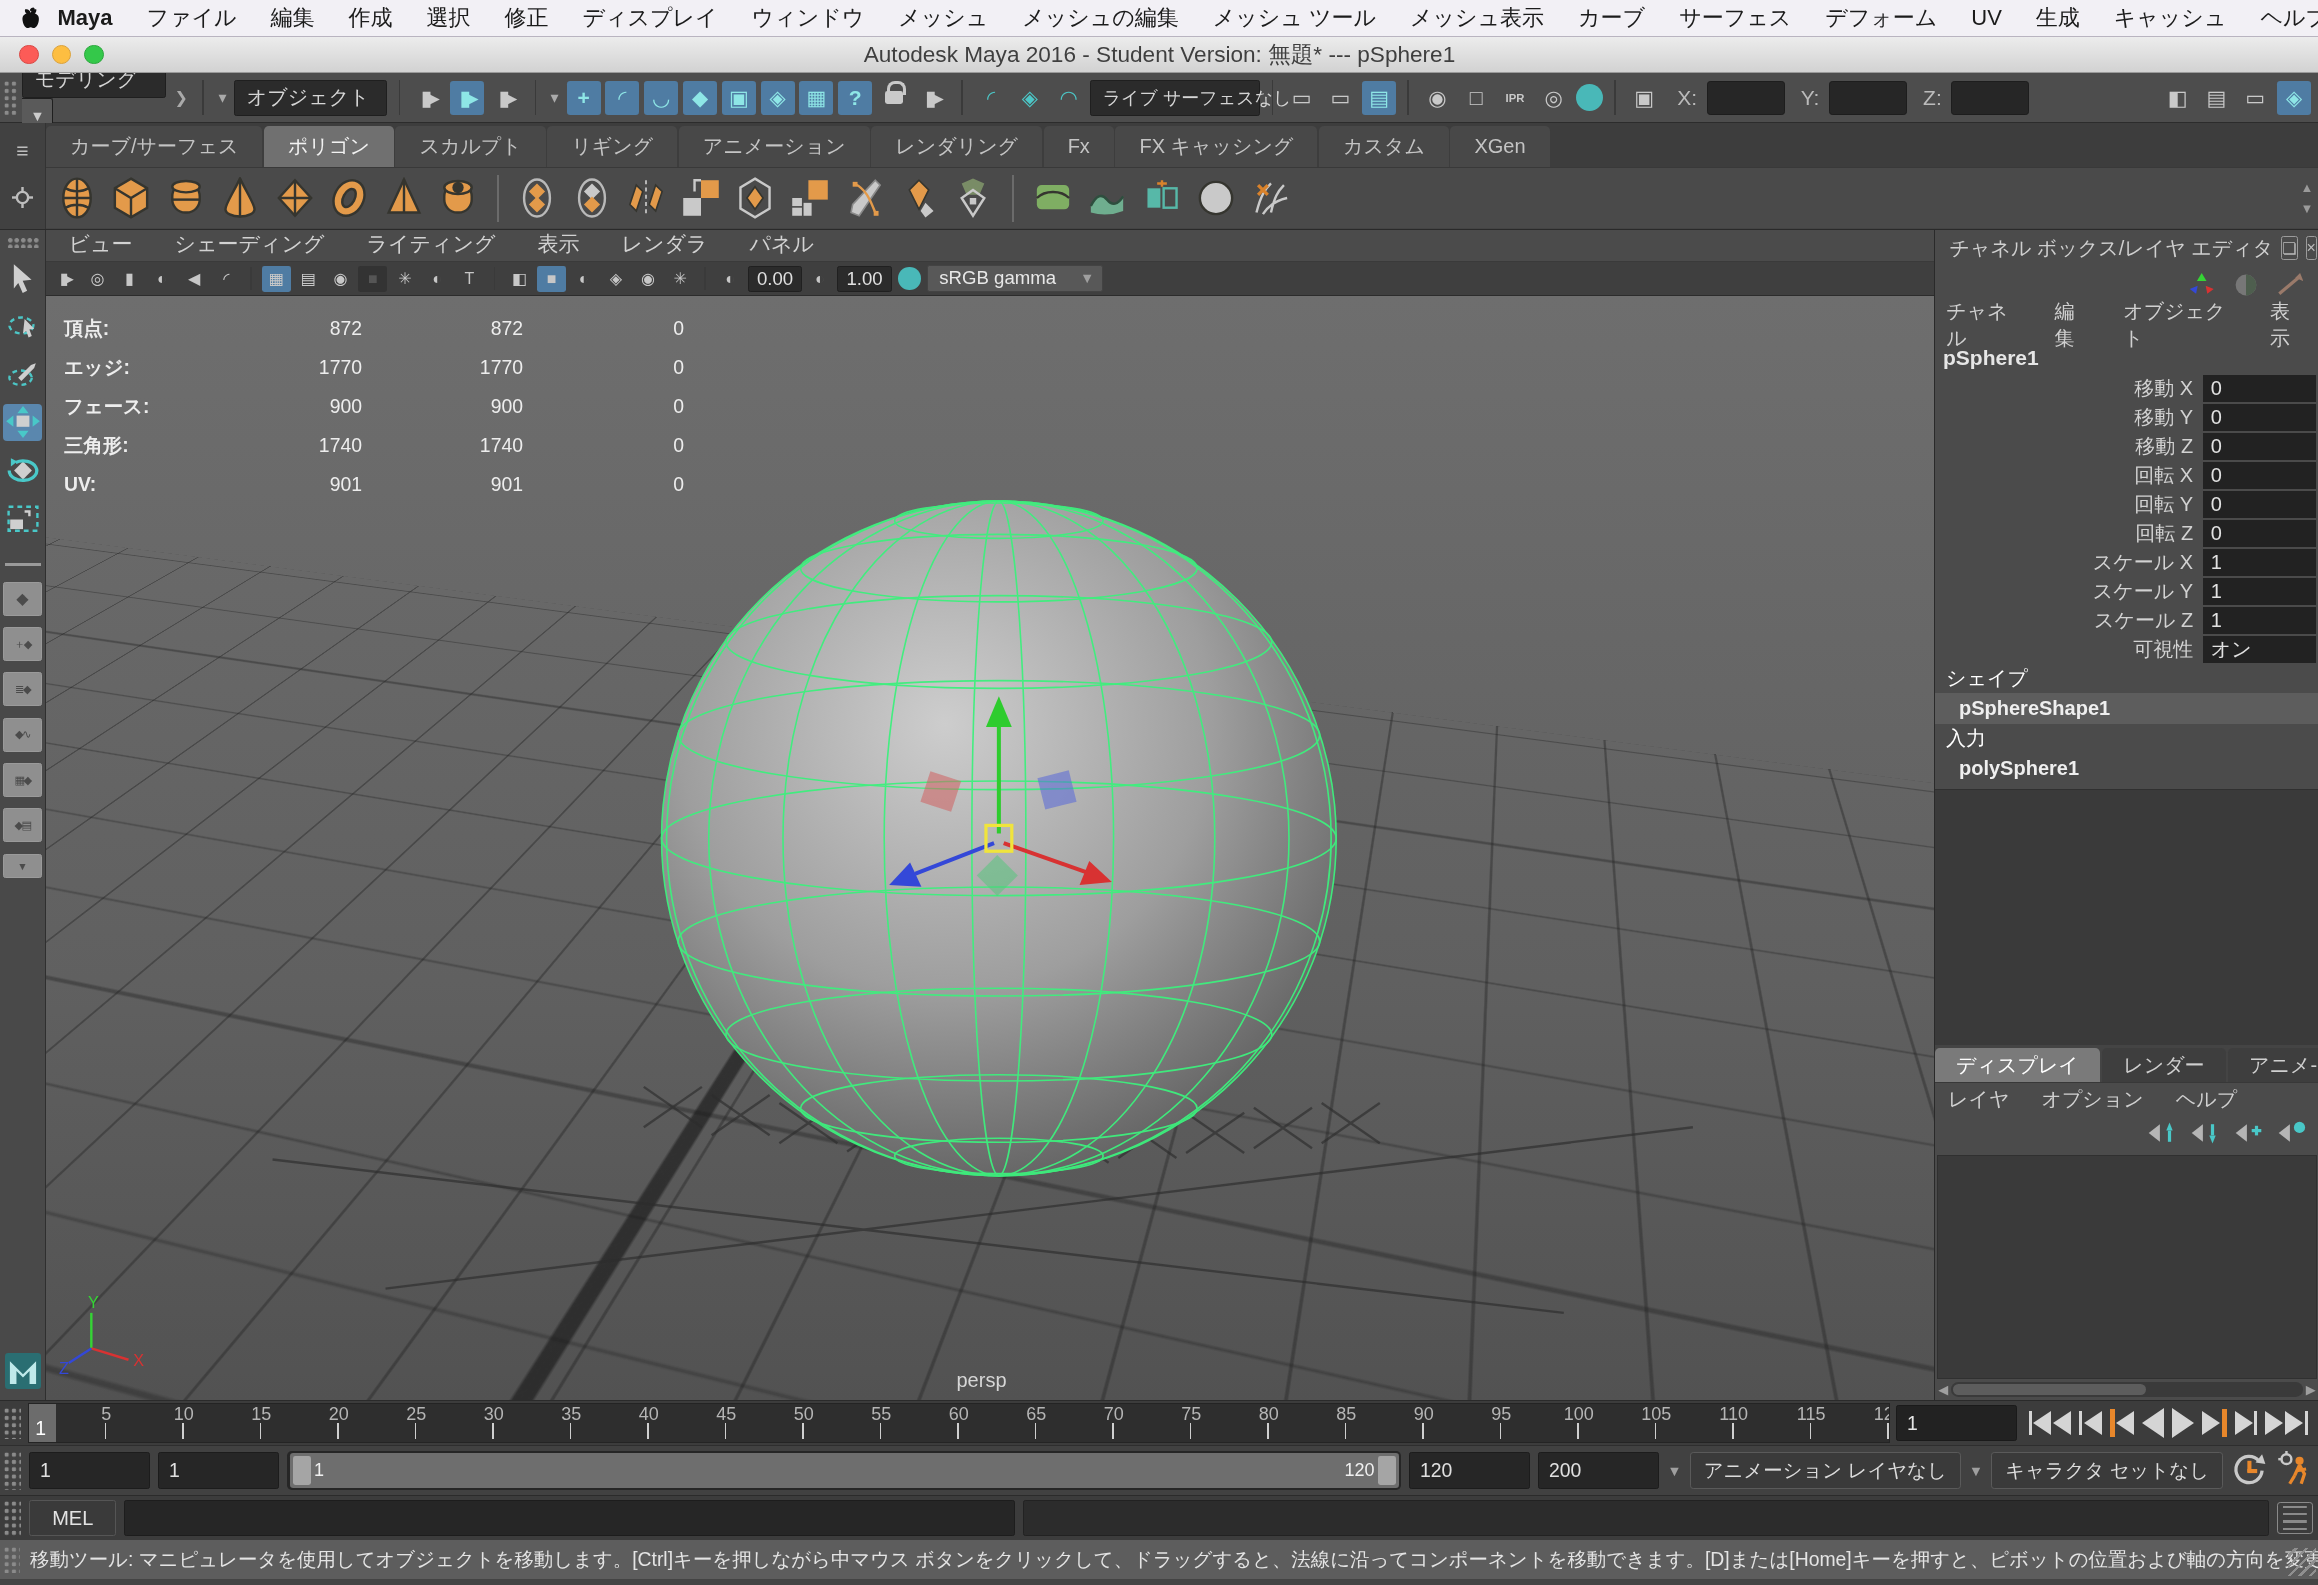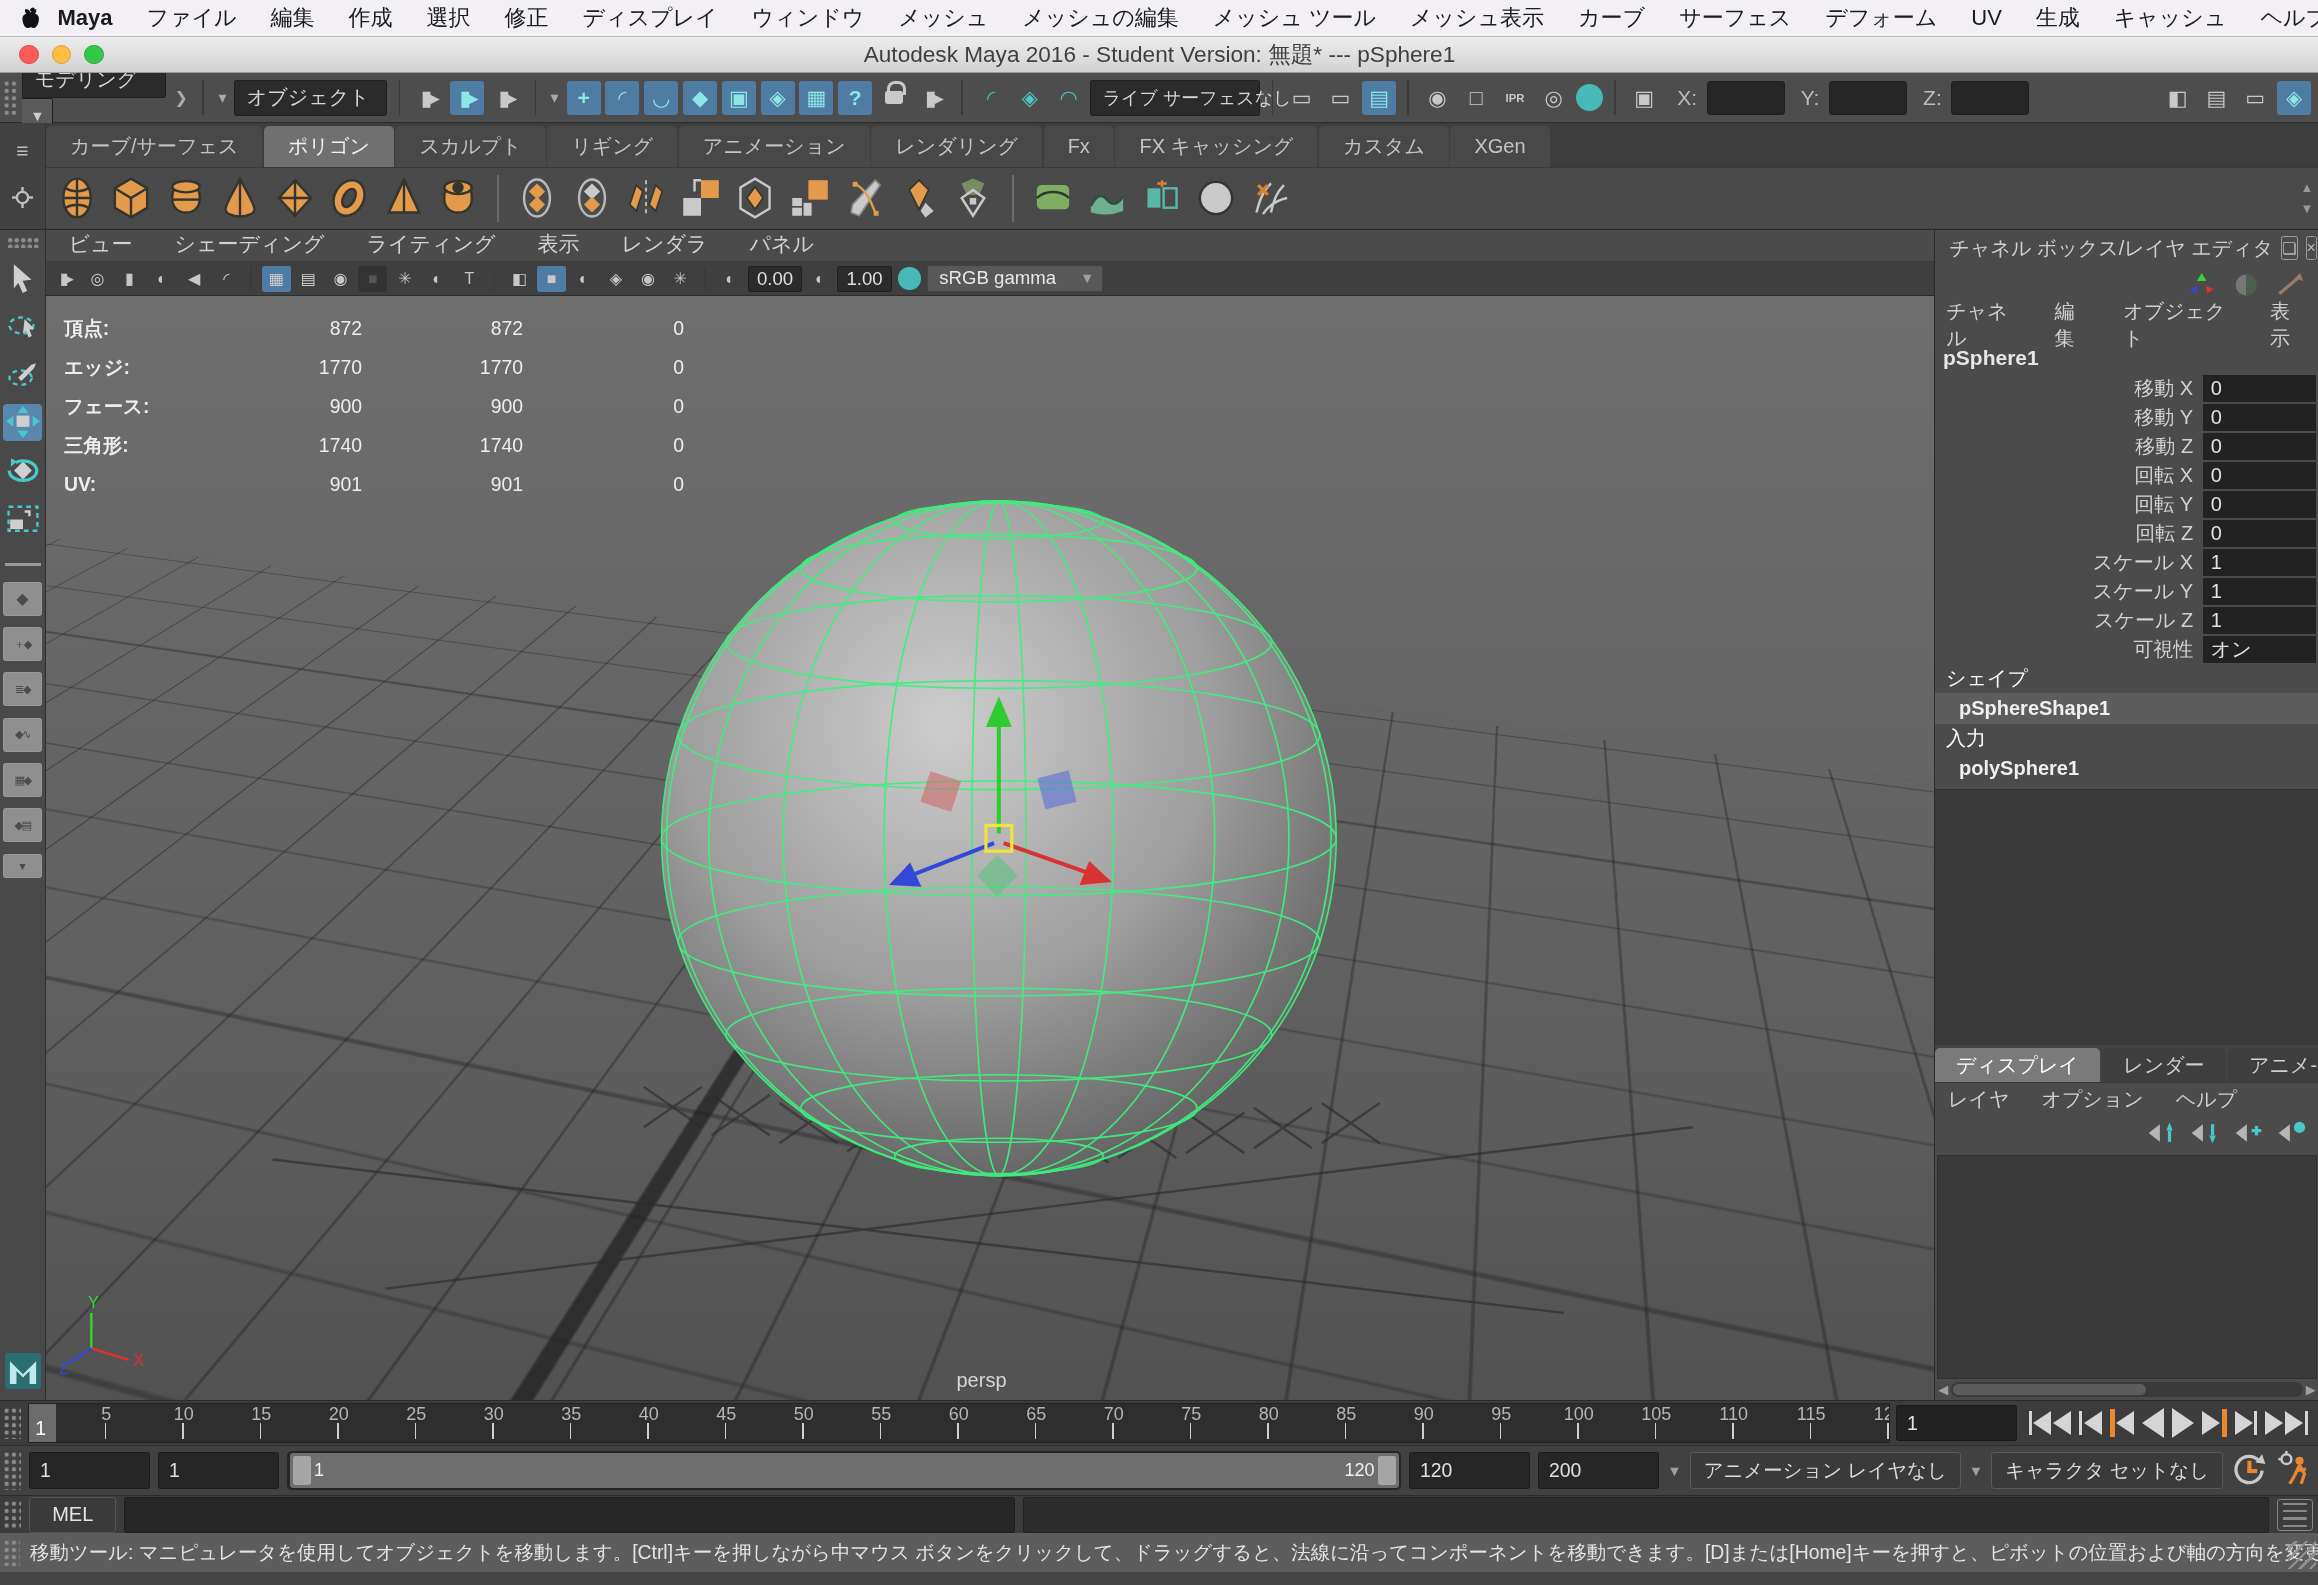--- a/index.html
+++ b/index.html
@@ -131,21 +131,21 @@
   .obar { width:4.8px; height:27.4px; background:#e8872b; }
 
   .rangerow { height:50px; background:#414141; display:flex; align-items:center; gap:8px; padding:0 8px 0 3.2px; border-top:0.8px solid #2e2e2e; }
   .rfield { width:121px; height:37px; background:#262626; border:0.8px solid #1c1c1c; border-radius:2.4px; color:#e0e0e0; font-size:19.4px; display:flex; align-items:center; padding-left:9.7px; }
   .rangebar { flex:1; height:39px; background:#262626; border-radius:4.8px; padding:2.4px; display:flex; }
   .rb-inner { flex:1; background:#6e6e6e; border-radius:3.2px; display:flex; align-items:center; justify-content:space-between; color:#f0f0f0; font-size:18px; }
   .rb-handle { width:18px; height:29px; background:#a5a5a5; border-radius:2.4px; margin:0 3.2px; }
   .selfield { height:37px; background:#3a3a3a; border:0.8px solid #5a5a5a; border-radius:3.2px; color:#dcdcdc; font-size:19.4px; display:flex; align-items:center; padding:0 13px; white-space:nowrap; }
   .tinydd { color:#9f9f9f; font-size:14.5px; }
 
-  .melrow { height:38px; background:#3c3c3c; display:flex; align-items:center; gap:8px; padding:0 6.5px 0 3.2px; border-top:0.8px solid #2b2b2b; }
+  .melrow { height:45px; background:#3c3c3c; display:flex; align-items:center; gap:8px; padding:0 6.5px 0 3.2px; border-top:0.8px solid #2b2b2b; }
   .melbtn { width:87px; height:36px; background:#3a3a3a; border:0.8px solid #555; color:#e3e3e3; font-size:20px; display:flex; align-items:center; justify-content:center; border-radius:2.4px; }
   .melinput { flex:1; height:36px; background:#262626; border:0.8px solid #1d1d1d; border-radius:2.4px; }
   .melout { flex:1.4; height:36px; background:#2c2c2c; border:0.8px solid #222; border-radius:2.4px; }
   .melicon { width:36px; height:32px; border:1.6px solid #8a8a8a; border-radius:3.2px; background-image:repeating-linear-gradient(0deg,#8a8a8a 0 2.4px, transparent 2.4px 7.3px); background-size:70% 80%; background-repeat:no-repeat; background-position:center; }
 
   .helprow { height:39px; background:#5d5d5d; display:flex; align-items:center; gap:9.7px; padding:0 0 0 3.2px; position:relative; }
   .helptext { color:#e4e4e4; font-size:19.4px; white-space:nowrap; overflow:hidden; }
   .resizegrip { position:absolute; right:3.2px; bottom:3.2px; width:27.4px; height:27.4px;
     background:repeating-linear-gradient(135deg, transparent 0 4.8px, #8f8f8f 4.8px 7.3px); }
 

